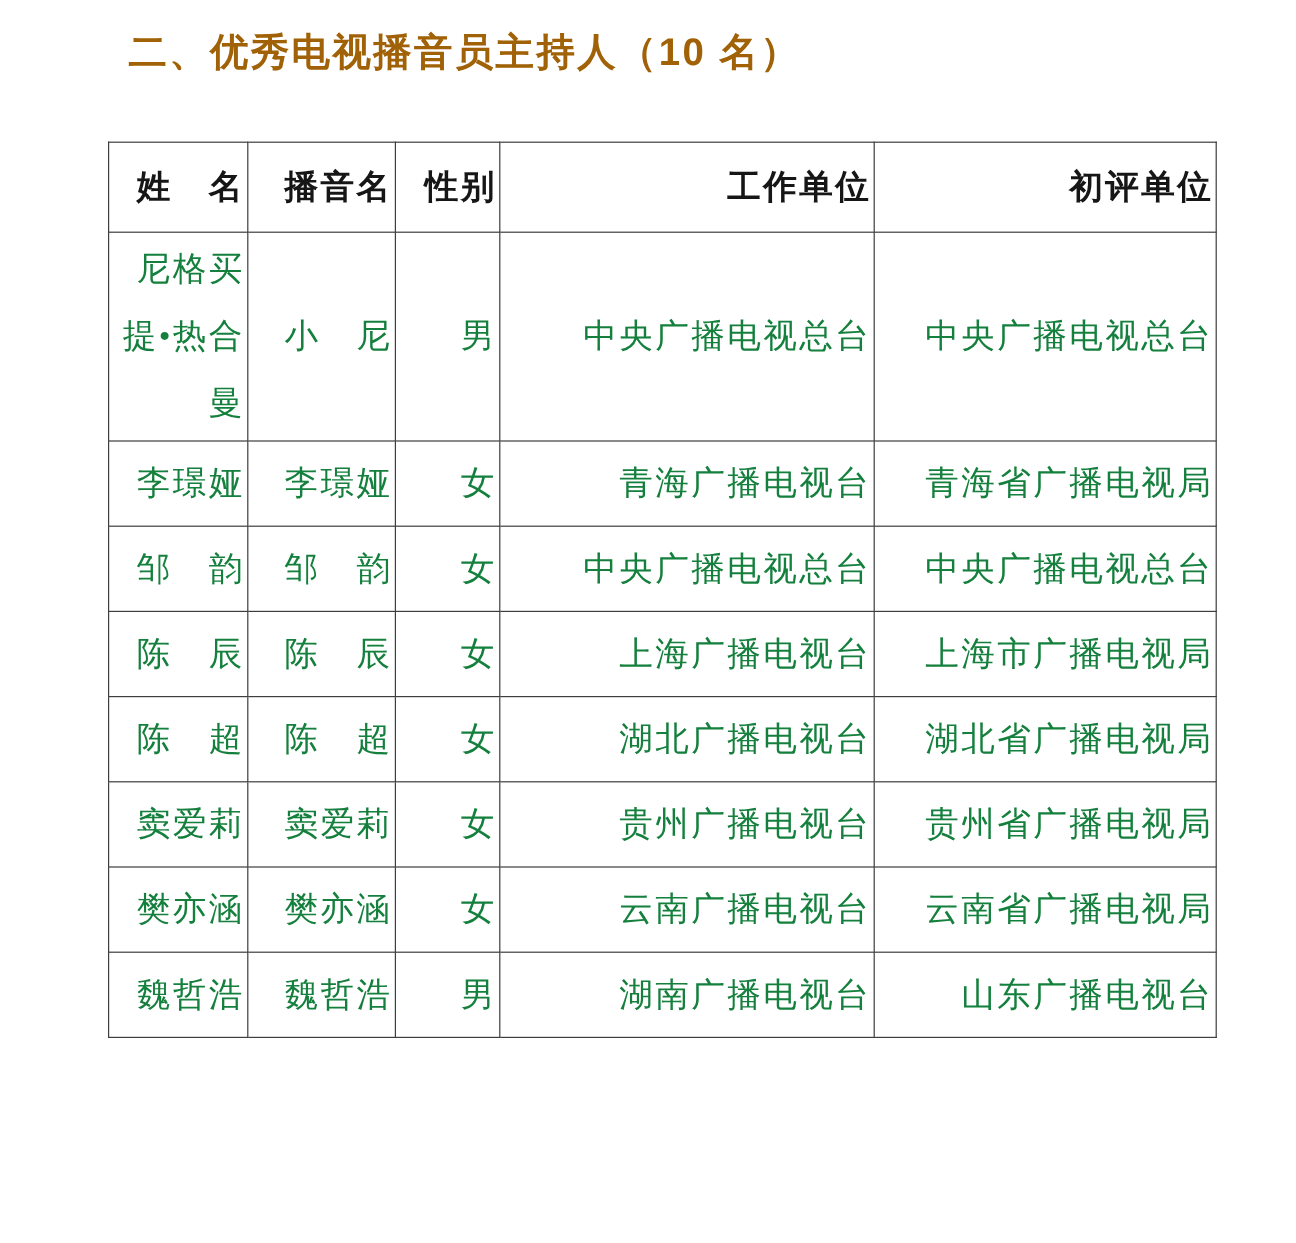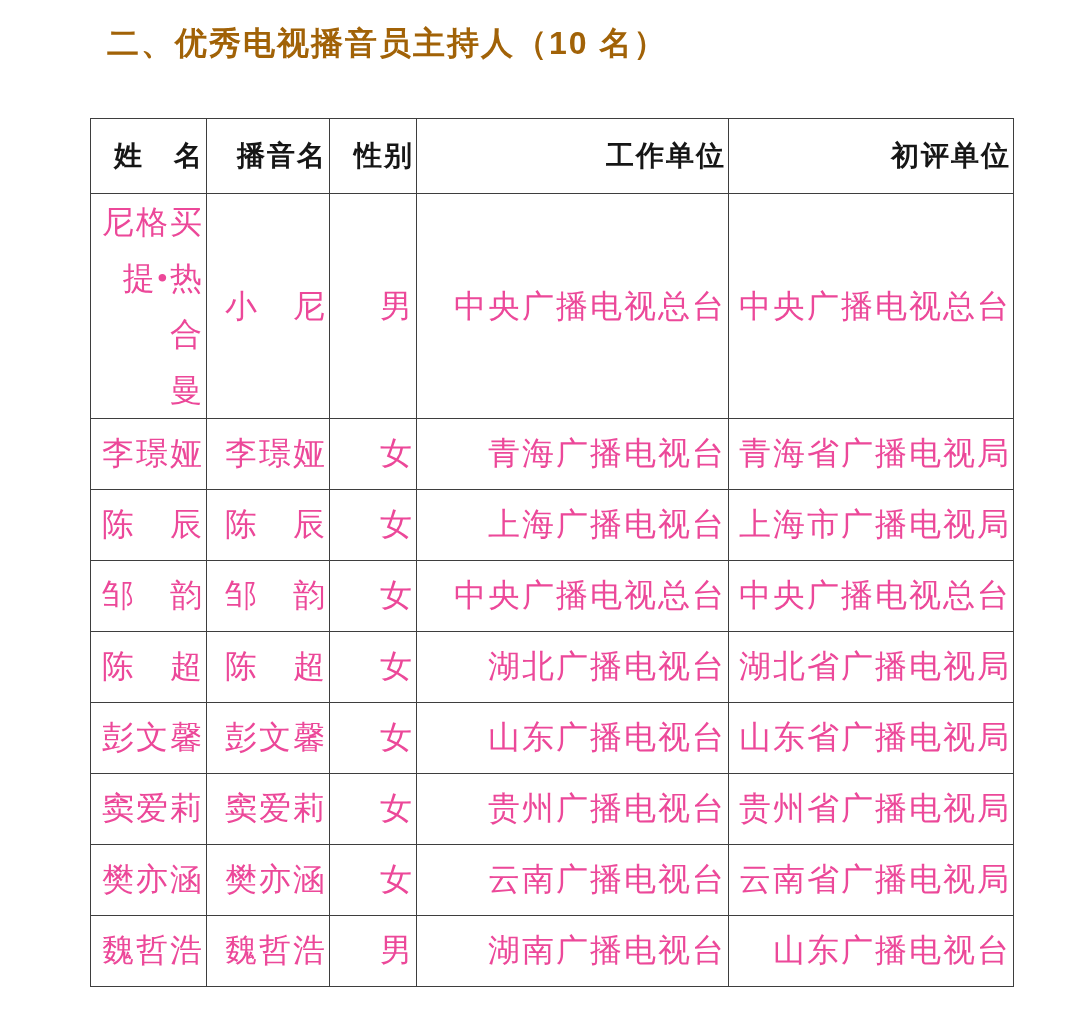--- a/index.html
+++ b/index.html
@@ -40,23 +40,23 @@
   .award-table th {
     font-family: "Liberation Sans", sans-serif;
     font-weight: 700;
     font-size: 28px;
     letter-spacing: 2px;
     color: #161616;
   }
   .award-table td {
     font-family: "Liberation Serif", serif;
     font-weight: 400;
-    font-size: 32px;
+    font-size: 28px;
     letter-spacing: 2px;
-    color: #ec4899;
+    color: #15803d;
     white-space: pre-line;
   }
   .award-table thead tr { height: 75px; }
   .award-table tbody tr { height: 71px; }
   .award-table tbody tr.tall-row { height: 174px; }
   .award-table tbody tr.tall-row td { line-height: 56px; }
 </style>
 </head>
 <body>
 
@@ -92,46 +92,39 @@
         <td>中央广播电视总台</td>
       </tr>
       <tr>
         <td>李璟娅</td>
         <td>李璟娅</td>
         <td>女</td>
         <td>青海广播电视台</td>
         <td>青海省广播电视局</td>
       </tr>
       <tr>
+        <td>邹　韵</td>
+        <td>邹　韵</td>
+        <td>女</td>
+        <td>中央广播电视总台</td>
+        <td>中央广播电视总台</td>
+      </tr>
+      <tr>
         <td>陈　辰</td>
         <td>陈　辰</td>
         <td>女</td>
         <td>上海广播电视台</td>
         <td>上海市广播电视局</td>
       </tr>
       <tr>
-        <td>邹　韵</td>
-        <td>邹　韵</td>
-        <td>女</td>
-        <td>中央广播电视总台</td>
-        <td>中央广播电视总台</td>
-      </tr>
-      <tr>
         <td>陈　超</td>
         <td>陈　超</td>
         <td>女</td>
         <td>湖北广播电视台</td>
         <td>湖北省广播电视局</td>
-      </tr>
-      <tr>
-        <td>彭文馨</td>
-        <td>彭文馨</td>
-        <td>女</td>
-        <td>山东广播电视台</td>
-        <td>山东省广播电视局</td>
       </tr>
       <tr>
         <td>窦爱莉</td>
         <td>窦爱莉</td>
         <td>女</td>
         <td>贵州广播电视台</td>
         <td>贵州省广播电视局</td>
       </tr>
       <tr>
         <td>樊亦涵</td>

